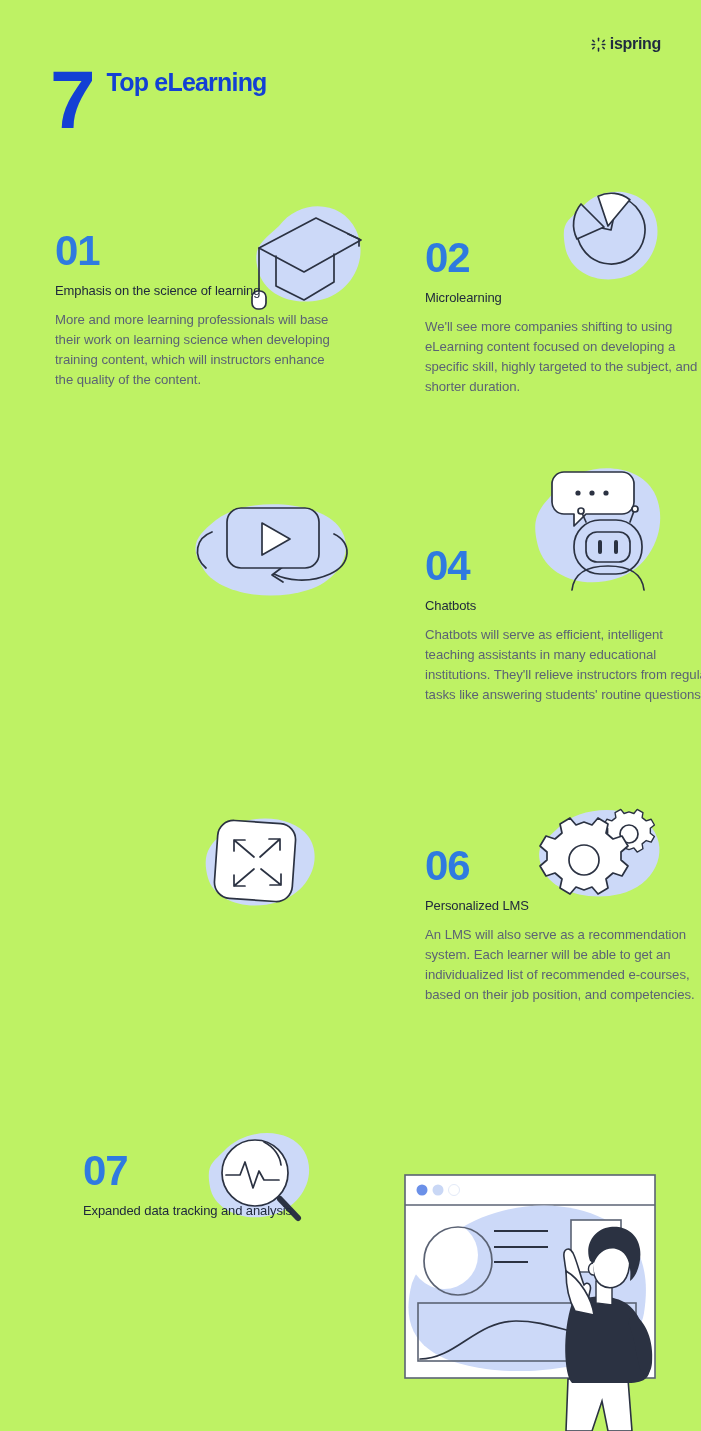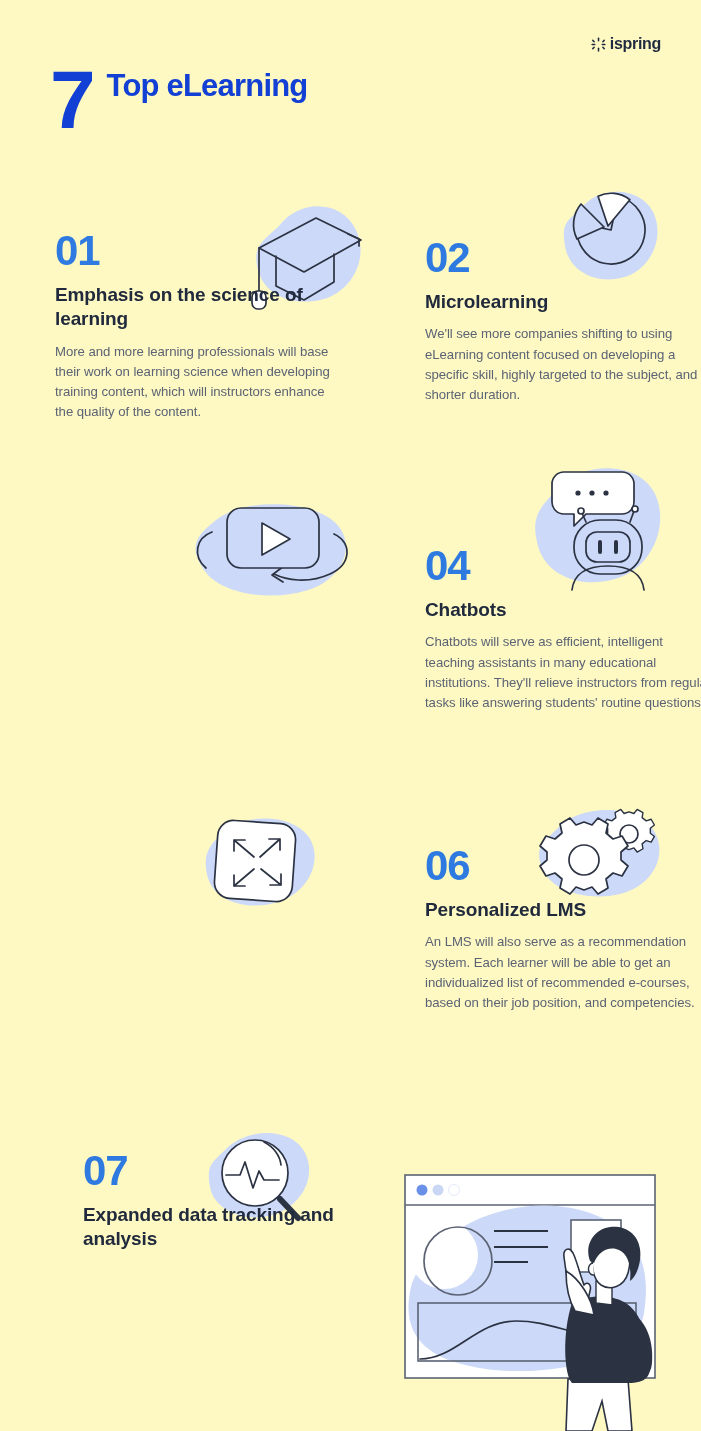--- a/index.html
+++ b/index.html
@@ -3,52 +3,52 @@
 <meta charset="utf-8">
 <style>
   * { box-sizing: border-box; margin: 0; padding: 0; }
   html, body {
     width: 701px;
     height: 1431px;
     background: #eaf1fd;
     font-family: "Liberation Sans", sans-serif;
     overflow: hidden;
   }
-  .page { position: relative; width: 701px; height: 1431px; background: #fef9c3; }
+  .page { position: relative; width: 701px; height: 1431px; background: #bef264; }
 
   
   .logo {
     position: absolute; top: 36px; right: 40px;
     display: flex; align-items: center; gap: 4px;
   }
   .logo-mark { width: 15px; height: 15px; display: block; }
   .logo-text {
     font-size: 16px; font-weight: 700; color: #1f2a40;
     letter-spacing: -0.3px; line-height: 1;
   }
 
   
   .headline { position: absolute; left: 50px; top: 62px; display: flex; align-items: flex-start; }
   .headline-num {
     font-size: 82px; font-weight: 700; color: #1340d4;
     line-height: 0.92; letter-spacing: -3px; margin-right: 14px;
   }
   .headline-lines {
-    font-size: 31px; font-weight: 700; color: #1340d4;
+    font-size: 25px; font-weight: 700; color: #1340d4;
     line-height: 1.13; letter-spacing: -0.8px; padding-top: 6px;
   }
 
   
   .card { position: absolute; width: 290px; }
   .card-num {
     font-size: 42px; font-weight: 700; color: #2f7ae0;
     line-height: 1; letter-spacing: -1px; margin-bottom: 11px;
   }
   .card-title {
-    font-size: 19px; font-weight: 700; color: #202a3c;
+    font-size: 13px; font-weight: 400; color: #202a3c;
     line-height: 1.28; margin-bottom: 10px; letter-spacing: -0.1px;
   }
   .card-body {
     font-size: 13.2px; color: #5b6374; line-height: 1.53;
     letter-spacing: -0.05px;
   }
 
   .card-icon { position: absolute; }
 
   

